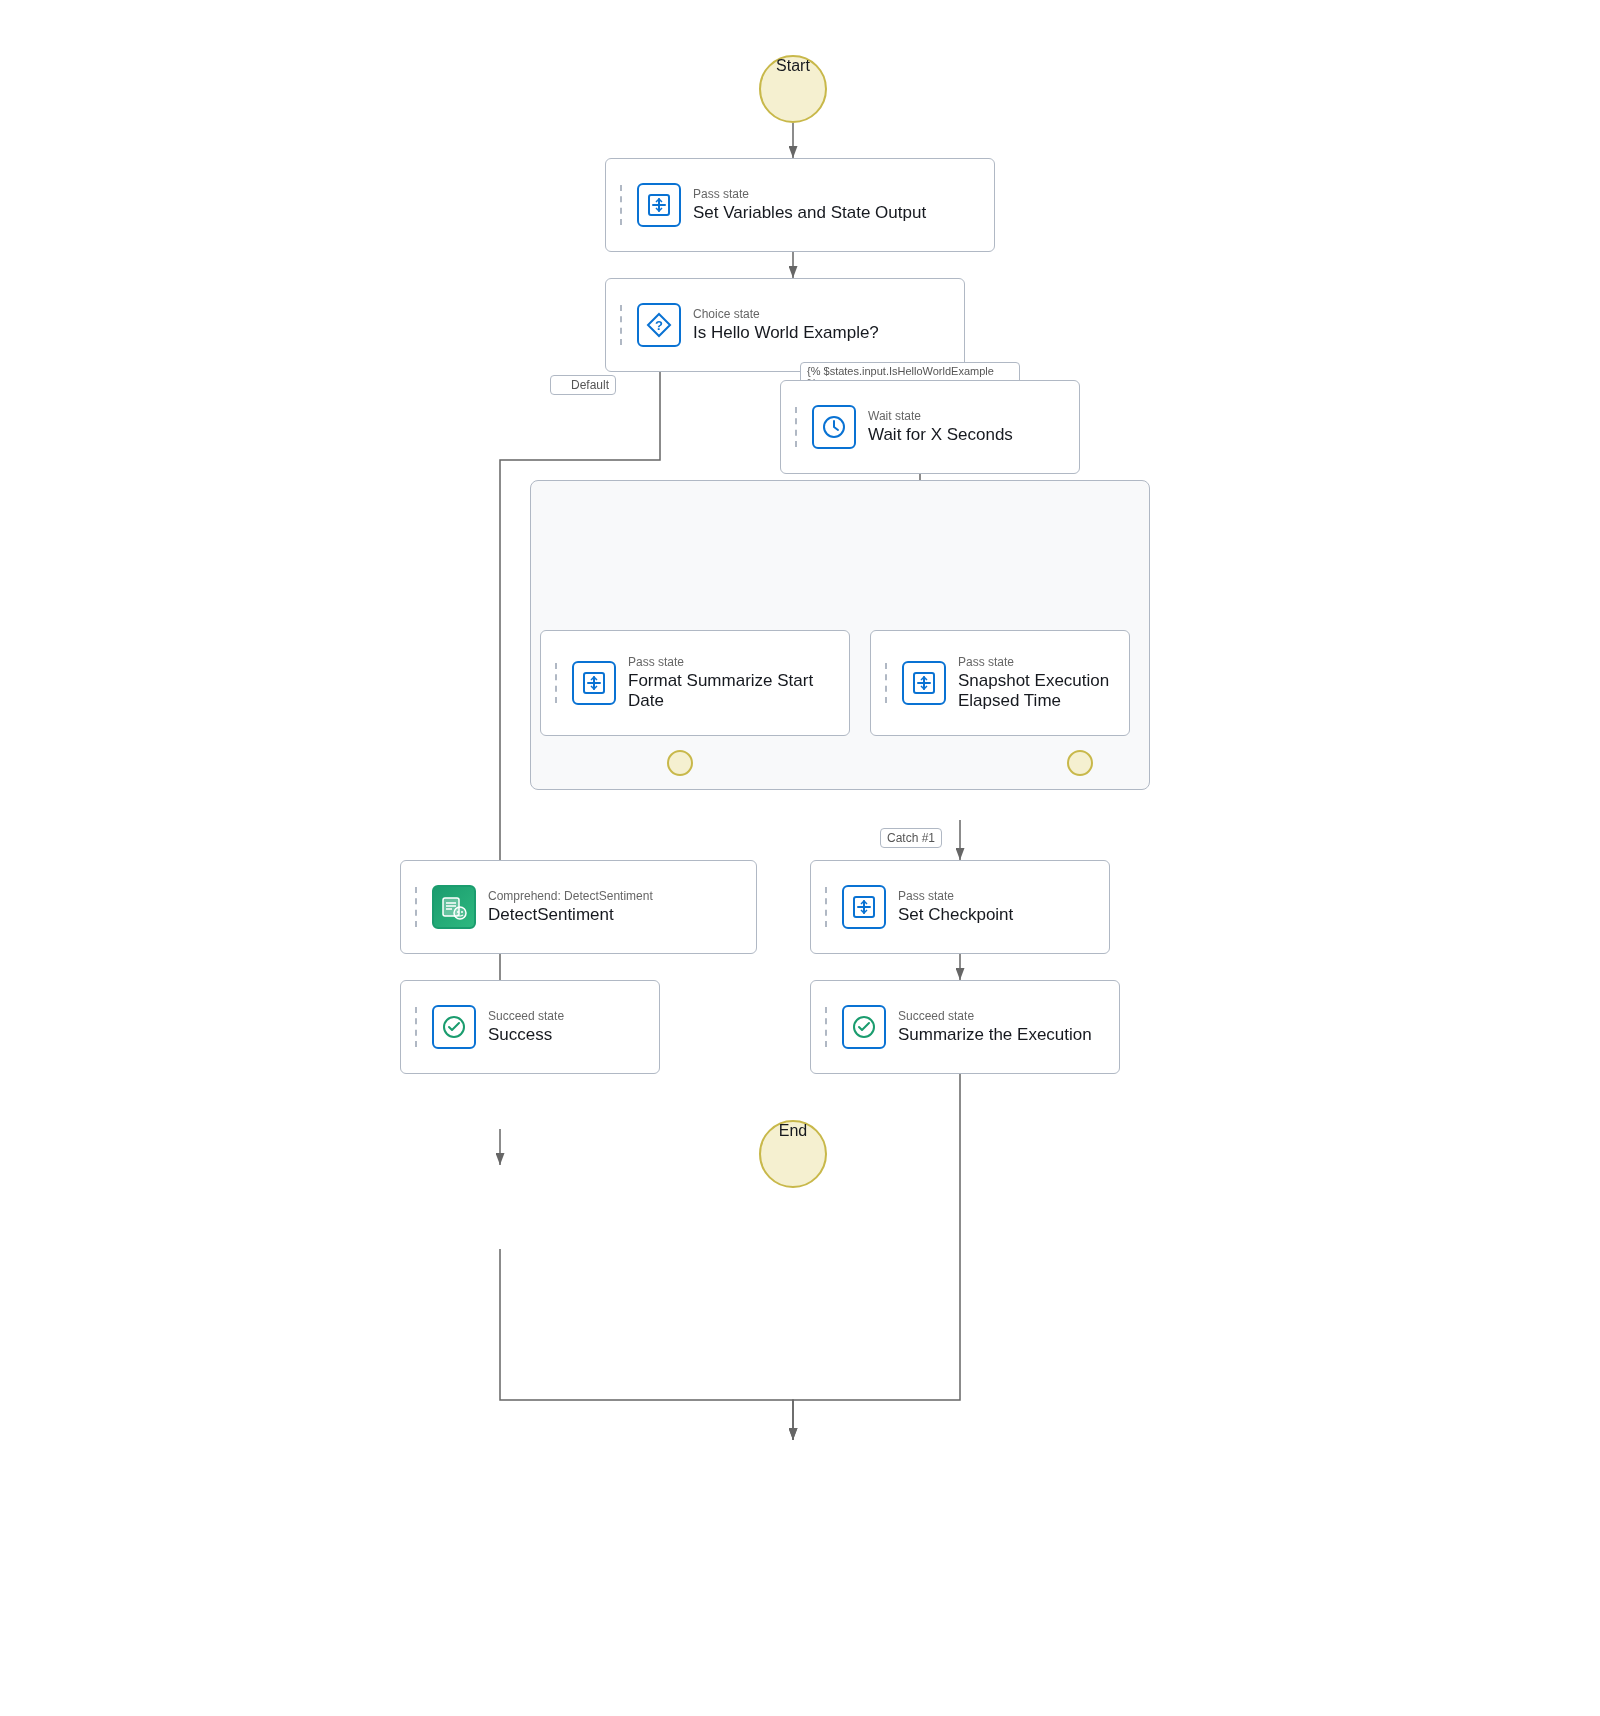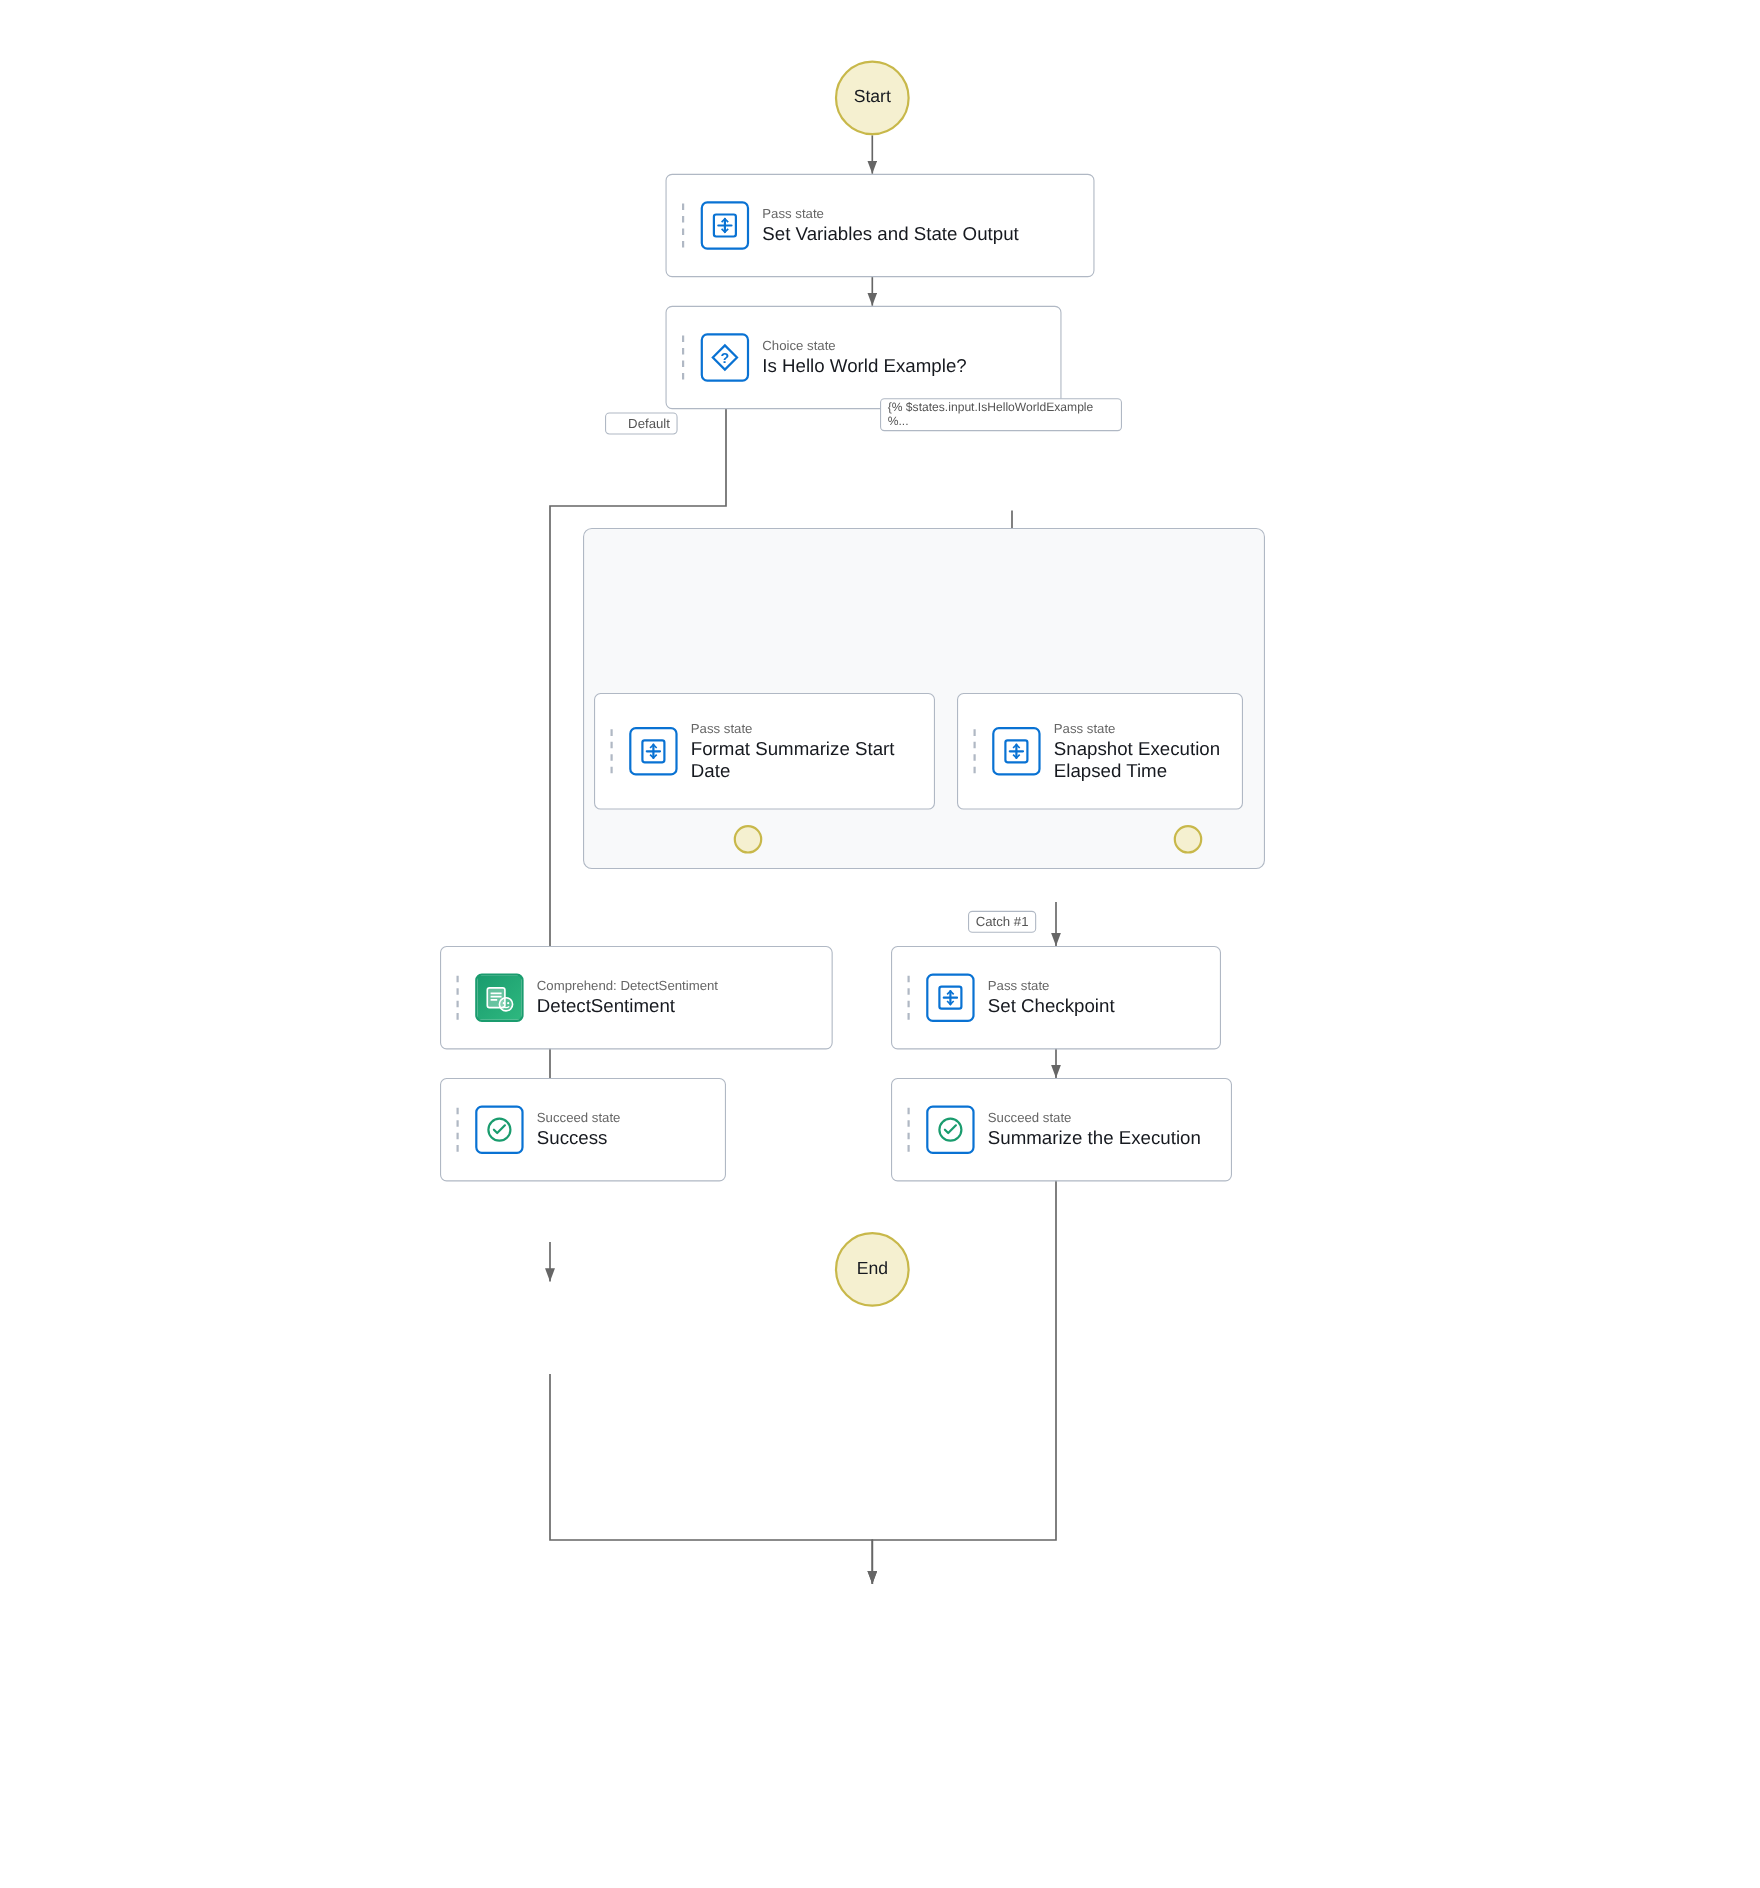--- a/index.html
+++ b/index.html
@@ -56,21 +56,21 @@
     }
     
     .circle-node {
       position: absolute;
       width: 68px;
       height: 68px;
       border-radius: 50%;
       background: #f5f0d0;
       border: 2px solid #c8b84a;
       display: flex;
-      align-items: center;
+      align-items: flex-start;
       justify-content: center;
       font-size: 16px;
       font-weight: 500;
       color: #16191f;
       cursor: default;
     }
     .circle-node.small {
       width: 26px;
       height: 26px;
       font-size: 11px;
@@ -187,20 +187,33 @@
   </div>
 
   <div class="edge-label" style="left: 200px; top: 355px; padding-left: 20px;">
     <span>Default</span>
   </div>
 
   <div class="edge-label" style="left: 450px; top: 342px; max-width: 220px; font-size: 11px;">
     <span>{% $states.input.IsHelloWorldExample %...</span>
   </div>
 
+  <div class="node" style="left: 430px; top: 360px; width: 300px;">
+    <div class="node-divider"></div>
+    <div class="node-icon">
+      <svg viewBox="0 0 28 28" fill="none">
+        <circle cx="14" cy="14" r="10" stroke="#0972d3" stroke-width="2" fill="none"></circle>
+        <path d="M14 8 L14 14 L18 17" stroke="#0972d3" stroke-width="2" stroke-linecap="round" stroke-linejoin="round"></path>
+      </svg>
+    </div>
+    <div class="node-text">
+      <span class="node-type">Wait state</span>
+      <span class="node-title">Wait for X Seconds</span>
+    </div>
+  </div>
 
   <div class="parallel-container" style="left: 180px; top: 460px; width: 620px; height: 310px;"></div>
 
 
   <div class="node" style="left: 190px; top: 610px; width: 310px; background: #fff;">
     <div class="node-divider"></div>
     <div class="node-icon">
       <svg viewBox="0 0 28 28" fill="none">
         <rect x="4" y="4" width="20" height="20" rx="2" stroke="#0972d3" stroke-width="2" fill="none"></rect>
         <path d="M14 8 L14 20 M8 14 L20 14" stroke="#0972d3" stroke-width="2" stroke-linecap="round"></path>

